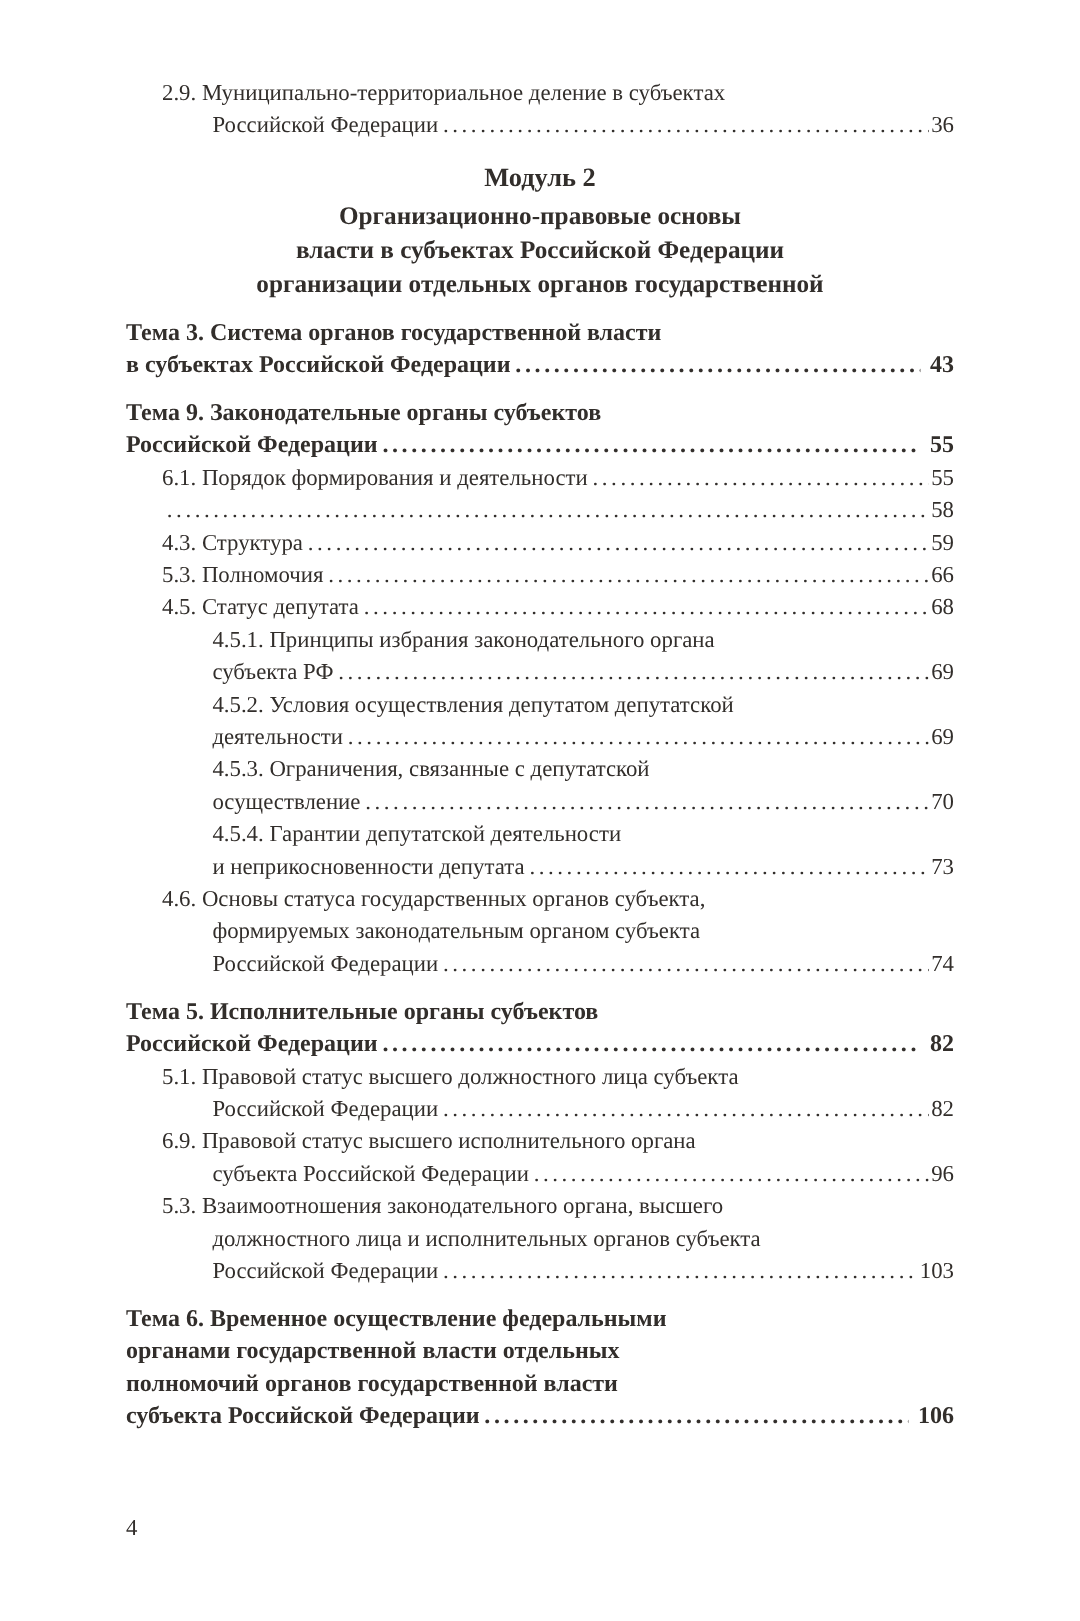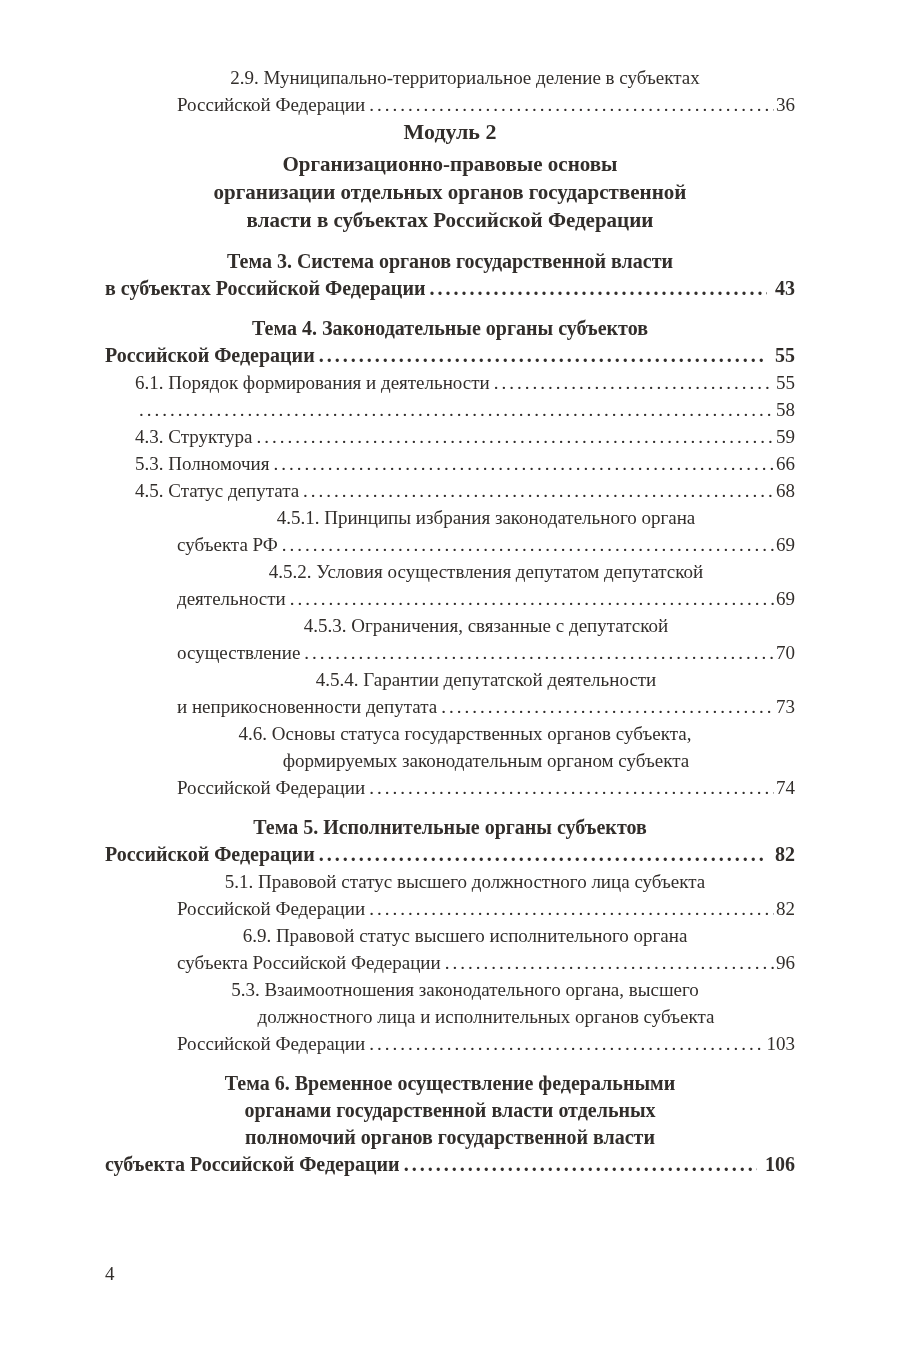--- a/index.html
+++ b/index.html
@@ -26,40 +26,41 @@
   }
   #toc-top .entry-theme { margin-top: 9px; }
   #toc-top .entry:first-child,
   #toc-main .entry:first-child { margin-top: 0; }
 
   .entry-sub  .line { padding-left: 72px; }
   .entry-sub  .line:first-child { padding-left: 30px; }
   .entry-subsub .line { padding-left: 72px; }
   .entry-theme .line { padding-left: 0; }
 
-  .line { white-space: nowrap; text-align: center; }
+  .line { white-space: nowrap; }
   .line.last { display: flex; align-items: baseline; }
   .line.last .txt { white-space: pre; flex: 0 0 auto; }
 
   .dots {
     flex: 1 1 auto;
     overflow: hidden;
     white-space: nowrap;
     margin: 0 2px 0 4px;
     min-width: 10px;
   }
   .dots::after {
     content: "........................................................................................................................................................................";
     letter-spacing: 3px;
   }
   .pg { flex: 0 0 auto; white-space: pre; }
   .entry-theme .pg { padding-left: 6px; }
 
   
   .module-heading {
+    margin-top: 16px;
     margin-bottom: 14px;
     text-align: center;
     font-weight: bold;
   }
   .mh-kicker {
     font-size: 22px;
     line-height: 28px;
     margin-bottom: 4px;
   }
   .mh-title {
@@ -88,36 +89,36 @@
           <span class="dots"></span>
           <span class="pg">36</span>
         </div>
       </div>
     </div>
 
   <div class="module-heading">
     <div class="mh-kicker">Модуль 2</div>
     <div class="mh-title">
       <div>Организационно-правовые основы</div>
+      <div>власти в субъектах Российской Федерации</div>
       <div>организации отдельных органов государственной</div>
-      <div>власти в субъектах Российской Федерации</div>
     </div>
   </div>
 
   <div id="toc-main">
       <div class="entry entry-theme">
         <div class="line">Тема 3. Система органов государственной власти</div>
         <div class="line cont last">
           <span class="txt">в субъектах Российской Федерации</span>
           <span class="dots"></span>
           <span class="pg">43</span>
         </div>
       </div>
       <div class="entry entry-theme">
-        <div class="line">Тема 4. Законодательные органы субъектов</div>
+        <div class="line">Тема 9. Законодательные органы субъектов</div>
         <div class="line cont last">
           <span class="txt">Российской Федерации</span>
           <span class="dots"></span>
           <span class="pg">55</span>
         </div>
       </div>
       <div class="entry entry-sub">
         <div class="line last">
           <span class="txt">6.1. Порядок формирования и деятельности</span>
           <span class="dots"></span>

